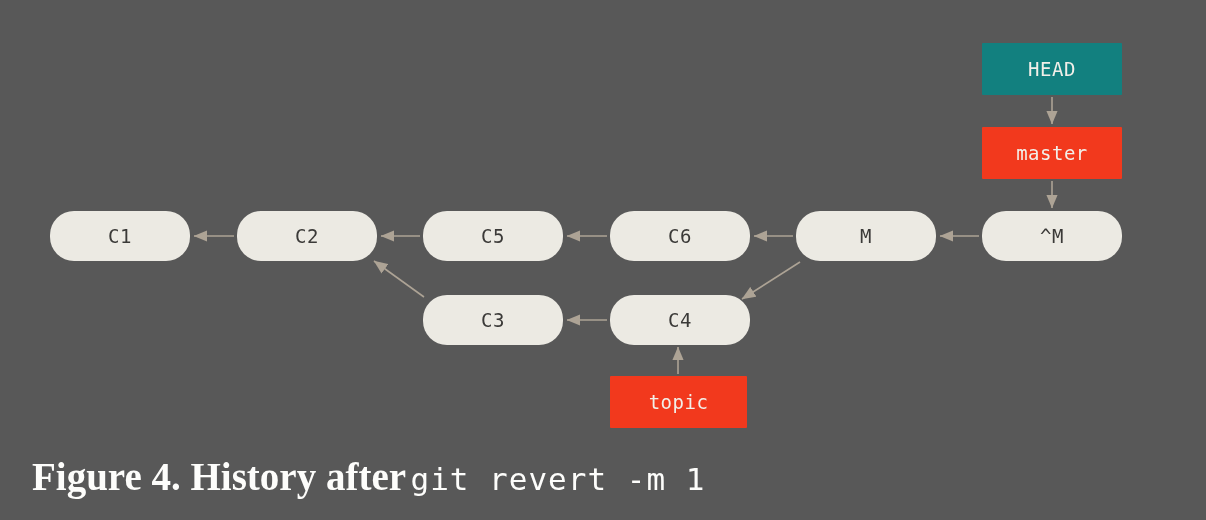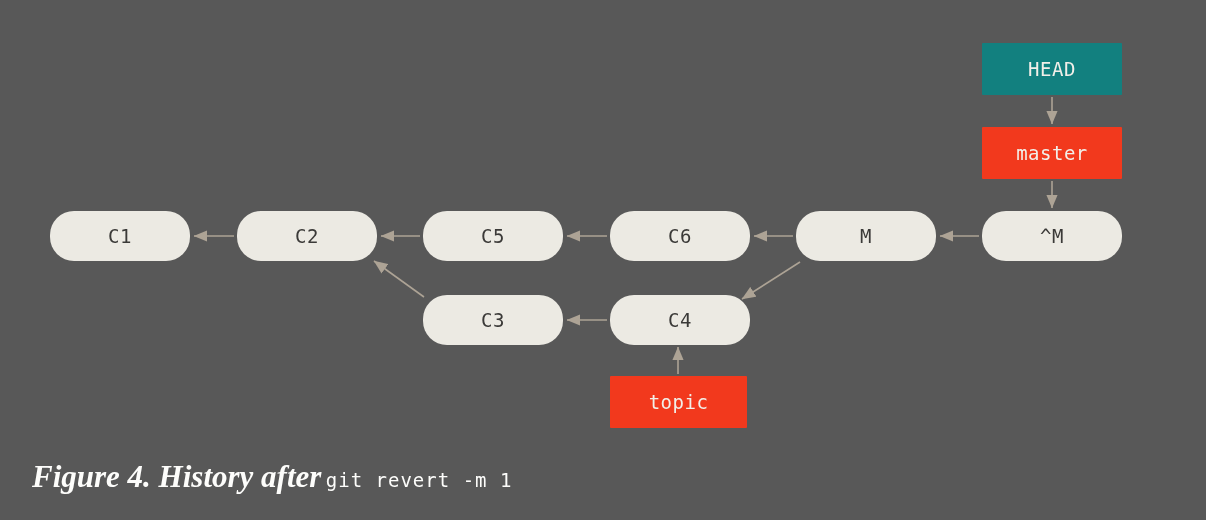--- a/index.html
+++ b/index.html
@@ -48,29 +48,28 @@
     left: 32px;
     top: 452px;
     width: 1160px;
     height: 50px;
     line-height: 50px;
     white-space: nowrap;
     color: #fdfdfb;
   }
   .caption-prose {
     font-family: "Liberation Serif", "DejaVu Serif", serif;
-    font-style: italic;
     font-weight: bold;
-    font-size: 31px;
+    font-size: 39px;
   }
   .caption-code {
     font-family: "DejaVu Sans Mono", "Liberation Mono", monospace;
     font-style: normal;
     font-weight: normal;
-    font-size: 19px;
+    font-size: 31px;
     letter-spacing: 1px;
   }
 </style>
 </head>
 <body>
 
 <div id="figure-root">
 
   <svg id="graph-svg" viewBox="0 0 1206 450">
     <defs>

